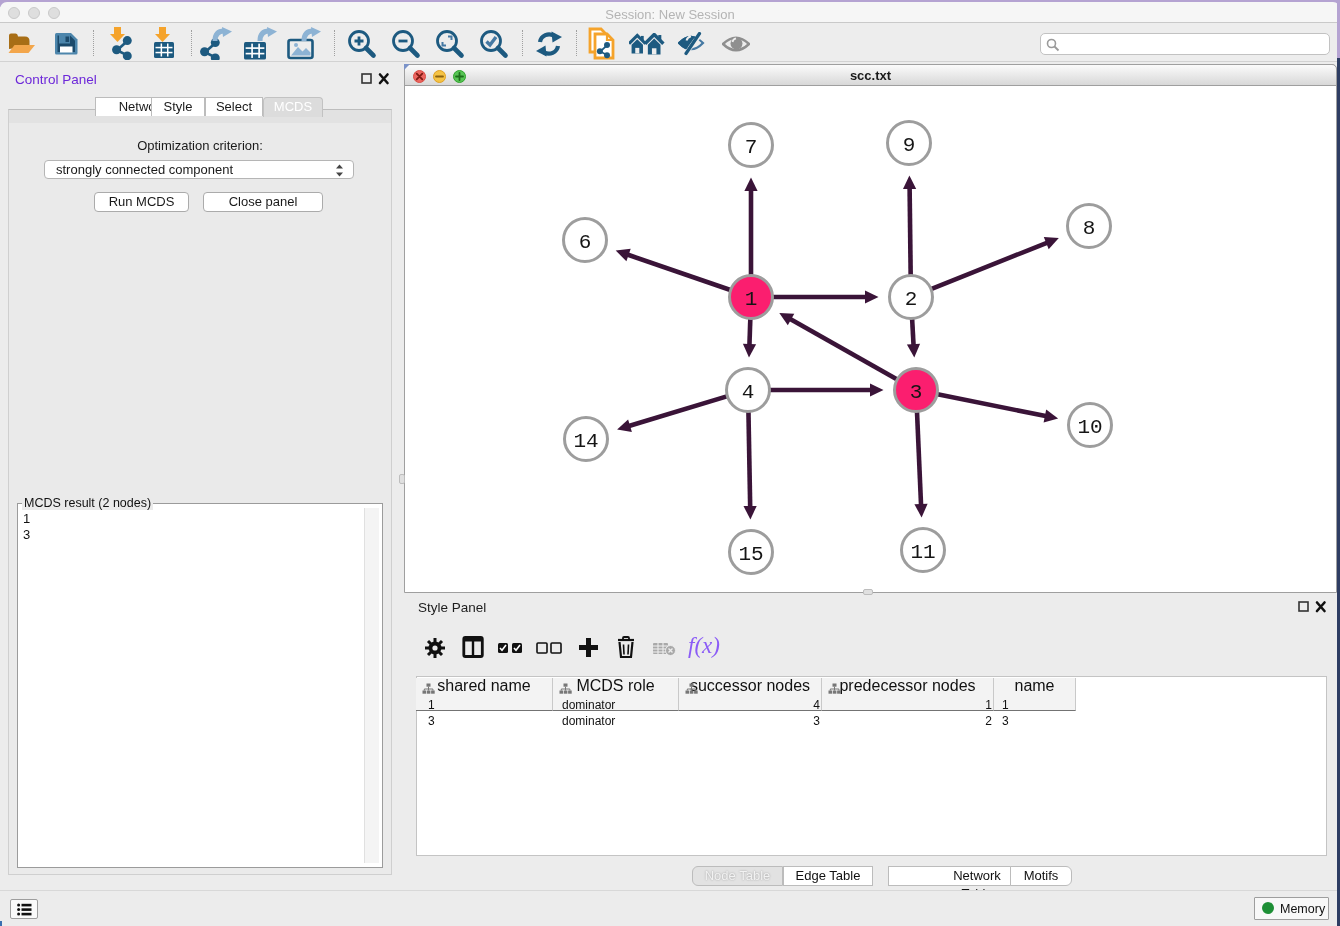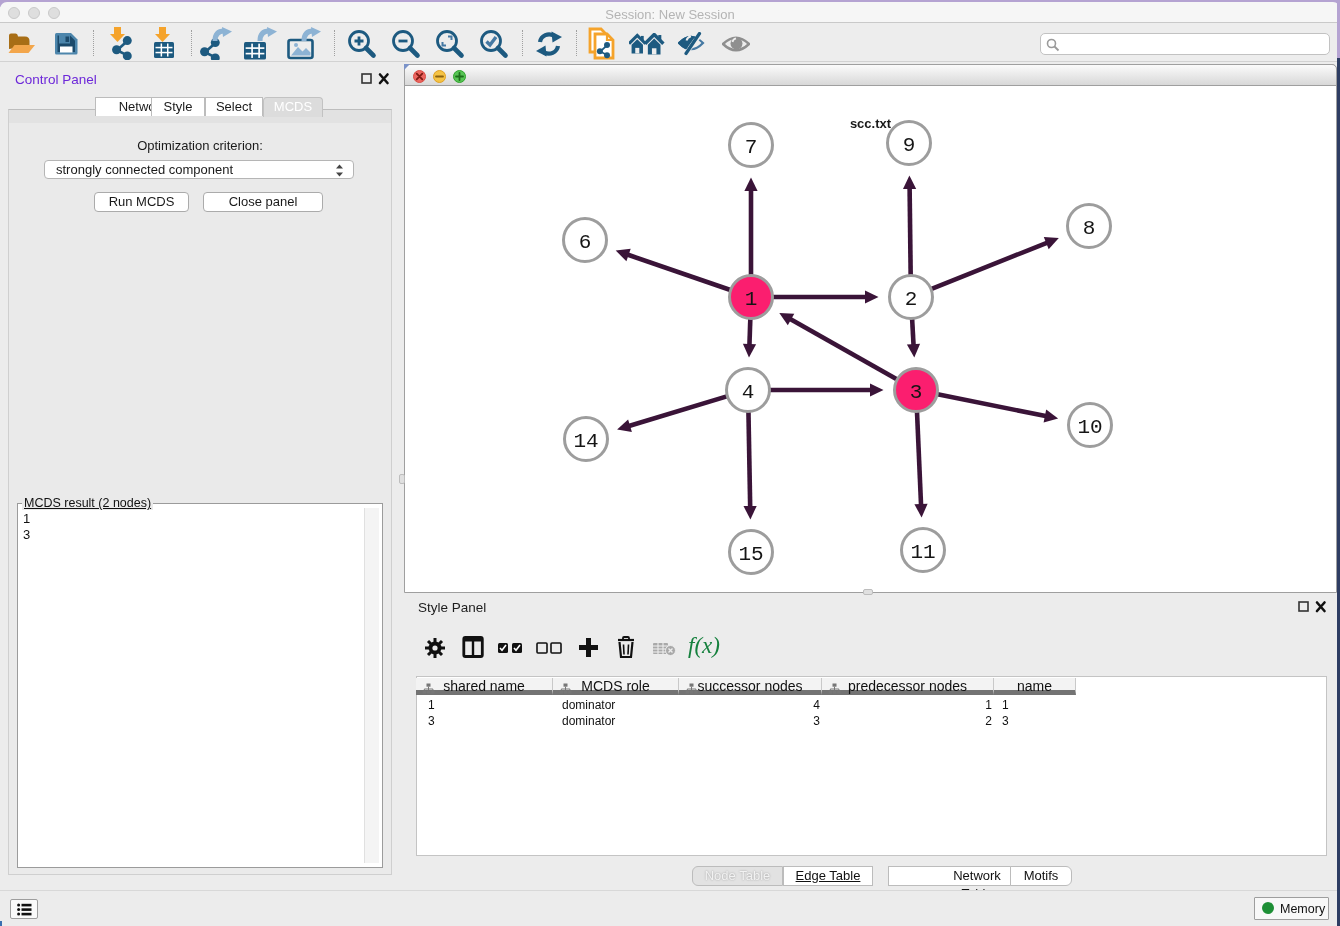--- a/index.html
+++ b/index.html
@@ -14,30 +14,30 @@
 .tsep { position:absolute; top:30px; height:26px; width:1px; border-left:1px dotted #a0a0a0; }
 #searchbox { position:absolute; left:1040px; top:33px; width:290px; height:22px; background:#fff; border:1px solid #c2c2c2; border-radius:5px; }
 #cp-title { left:15px; top:72px; font-size:13.5px; color:#6d28d9; }
 #cp-pane { left:8px; top:109px; width:384px; height:766px; background:#eaeaea; border:1px solid #cfcfcf; border-top:1px solid #bdbdbd; }
 #cp-pane-top { left:9px; top:110px; width:382px; height:13px; background:#e2e2e2; }
 .tab { position:absolute; top:97px; height:19px; background:#fff; border:1px solid #bcbcbc; border-bottom:none; font-size:13px; color:#1a1a1a; text-align:center; line-height:18px; }
 #opt-label { left:9px; top:138px; width:382px; text-align:center; font-size:13px; color:#1a1a1a; }
 #dropdown { left:44px; top:160px; width:310px; height:19px; background:#fff; border:1px solid #b5b5b5; border-radius:4px; font-size:13px; color:#1a1a1a; line-height:17px; padding-left:11px; }
 .btn { position:absolute; top:192px; height:20px; background:#fff; border:1px solid #ababab; border-radius:4px; font-size:13px; color:#1a1a1a; text-align:center; line-height:18px; }
 #mcds-box { left:17px; top:503px; width:366px; height:365px; border:1px solid #9b9b9b; background:#fff; }
-#mcds-legend { left:22px; top:496px; background:#eaeaea; font-size:12.5px; color:#111; padding:0 2px;text-decoration:underline; }
+#mcds-legend { left:22px; top:496px; background:#eaeaea; font-size:12.5px; color:#111; padding:0 2px; }
 #mcds-scroll { left:364px; top:508px; width:15px; height:355px; background:#f4f4f4; border-left:1px solid #e0e0e0; }
 #netframe { left:404px; top:64px; width:933px; height:529px; background:#fff; border:1px solid #9f9f9f; border-radius:5px 5px 0 0; }
 #nettitle { left:404px; top:64px; width:933px; height:22px; background:linear-gradient(#fbfbfb,#d8d8d8); border:1px solid #9f9f9f; border-radius:5px 5px 0 0; }
-#nettitle-text { left:404px; top:68px; width:933px; text-align:center; font-size:13px; font-weight:bold; color:#1a1a1a;margin-top:48px; }
+#nettitle-text { left:404px; top:68px; width:933px; text-align:center; font-size:13px; font-weight:bold; color:#1a1a1a; }
 .mtl { position:absolute; top:70px; width:13px; height:13px; border-radius:50%; }
 #canvas-svg { left:405px; top:86px; }
 #tp-title { left:418px; top:600px; font-size:13.5px; color:#1e1e1e; }
 #tp-white { left:416px; top:676px; width:911px; height:180px; background:#fff; border:1px solid #c4c4c4; }
-.th-cell { position:absolute; top:678px; height:17px; background:#f3f3f3; border-right:1px solid #c9c9c9; border-bottom:5px solid #737373; font-size:14px; color:#111; }
+.th-cell { position:absolute; top:678px; height:33px; background:#f3f3f3; border-right:1px solid #c9c9c9; border-bottom:1px solid #737373; font-size:16px; color:#111; }
 .td { position:absolute; font-size:12px; color:#111; height:16px; line-height:16px; }
 .btab { position:absolute; top:866px; height:20px; background:#fff; border:1px solid #bcbcbc; font-size:13px; color:#111; text-align:center; line-height:18px; }
 #statusbar { left:0; top:890px; width:1340px; height:36px; background:#ececec; border-top:1px solid #d8d8d8; }
 #sb-btn { left:10px; top:899px; width:28px; height:20px; background:#fafafa; border:1px solid #9e9e9e; border-radius:2px; }
 #mem-btn { left:1254px; top:897px; width:75px; height:23px; background:#f8f8f8; border:1px solid #9e9e9e; border-radius:1px; }
 </style>
 </head>
 <body>
 <div class="abs" id="topstrip"></div>
 <div class="abs" id="titlebar"></div>
@@ -332,21 +332,21 @@
     <g stroke="#ededed" stroke-width="1.1">
 <line x1="1" y1="5" x2="16" y2="5"></line>
       <line x1="1" y1="8" x2="16" y2="8"></line>
       <line x1="1" y1="11" x2="16" y2="11"></line>
 <line x1="6" y1="2" x2="6" y2="13"></line>
       <line x1="11" y1="2" x2="11" y2="13"></line>
     </g>
 <circle cx="18.5" cy="9.5" r="5" fill="#a9a9a9" stroke="#ededed" stroke-width="1"></circle>
 <path d="M16.5 7.5 L20.5 11.5 M20.5 7.5 L16.5 11.5" stroke="#ededed" stroke-width="1.4"></path>
   </svg>
-<div class="abs" style="left:688px;top:633px;font-family:'Liberation Serif',serif;font-style:italic;font-size:23px;color:#15803d;">f(x)</div>
+<div class="abs" style="left:688px;top:633px;font-family:'Liberation Serif',serif;font-style:italic;font-size:23px;color:#8b5cf6;">f(x)</div>
 <div class="abs" id="tp-white"></div>
 <div class="th-cell" style="left:416px;width:137px;text-align:center;line-height:16px;"><span style="position:absolute;left:6px;top:2px;"><svg width="13" height="12" viewBox="0 0 13 12" style="vertical-align:-2px">
         <g fill="#777">
 <rect x="4.5" y="0.5" width="4" height="3.2"></rect>
 <rect x="0.5" y="7.5" width="3.6" height="3.2"></rect>
           <rect x="4.8" y="7.5" width="3.6" height="3.2"></rect>
           <rect x="9.1" y="7.5" width="3.6" height="3.2"></rect>
 </g>
         <g stroke="#777" stroke-width="1">
           <line x1="6.5" y1="3.7" x2="6.5" y2="6"></line>
@@ -406,21 +406,21 @@
 <div class="td" style="left:562px;top:697px;">dominator</div>
 <div class="td" style="left:679px;top:697px;width:141px;text-align:right;">4</div>
 <div class="td" style="left:822px;top:697px;width:170px;text-align:right;">1</div>
 <div class="td" style="left:1002px;top:697px;">1</div>
 <div class="td" style="left:428px;top:713px;">3</div>
 <div class="td" style="left:562px;top:713px;">dominator</div>
 <div class="td" style="left:679px;top:713px;width:141px;text-align:right;">3</div>
 <div class="td" style="left:822px;top:713px;width:170px;text-align:right;">2</div>
 <div class="td" style="left:1002px;top:713px;">3</div>
 <div class="btab" style="left:692px; width:91px; background:#e2e2e2; color:#f2f2f2; text-shadow:0 0 2px #9a9a9a; border-radius:6px 0 0 6px;">Node Table</div>
-<div class="btab" style="left:783px; width:90px;text-decoration:underline;">Edge Table</div>
+<div class="btab" style="left:783px; width:90px;">Edge Table</div>
 <div class="btab" style="left:888px; width:130px;padding-left:48px;">Network Table</div>
 <div class="btab" style="left:1010px; width:62px; border-radius:0 6px 6px 0;">Motifs</div>
 <div class="abs" id="statusbar"></div>
 <div class="abs" id="sb-btn"></div>
 <div class="abs" id="mem-btn"></div>
 <div class="abs" style="left:399px;top:474px;width:6px;height:10px;background:#e0e0e0;border:1px solid #bdbdbd;border-radius:2px;"></div>
 <div class="abs" style="left:863px;top:589px;width:10px;height:6px;background:#e0e0e0;border:1px solid #bdbdbd;border-radius:2px;"></div>
 <svg class="abs" style="left:404px;top:64px" width="6" height="6" viewBox="0 0 6 6">
     <path d="M0 0 L6 0 L0 6 Z" fill="#7b93c9"></path>
   </svg>

